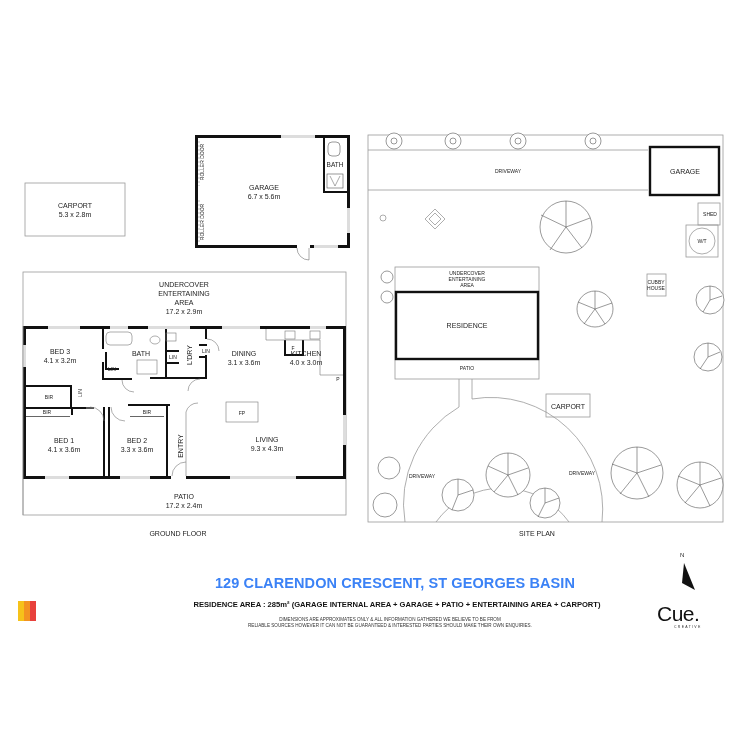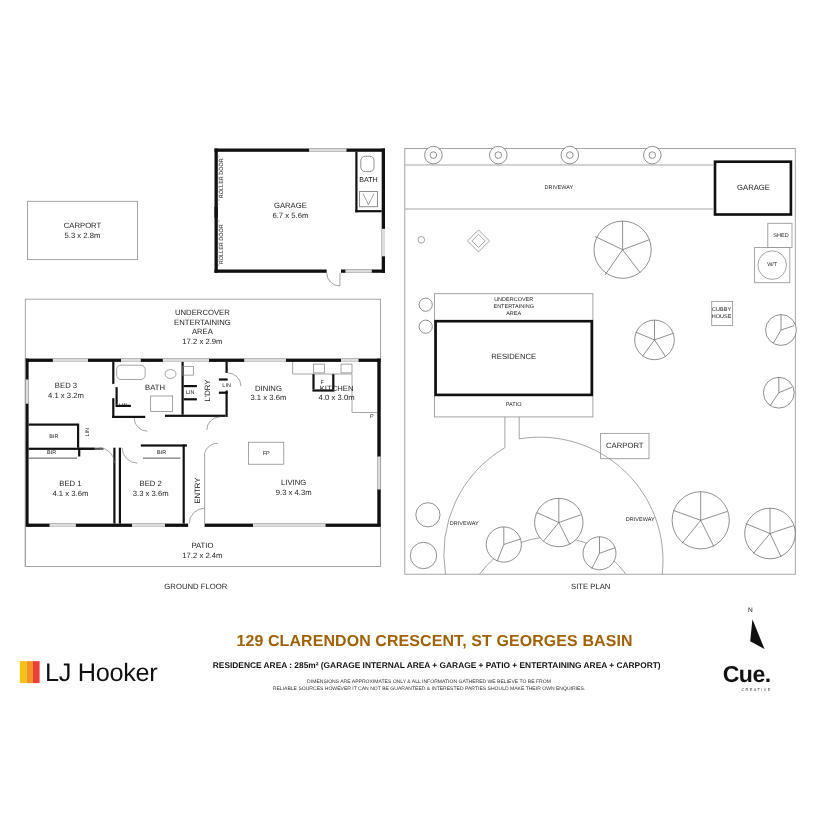--- a/index.html
+++ b/index.html
@@ -3,28 +3,28 @@
 <meta charset="utf-8">
 <style>
   html,body{margin:0;padding:0;background:#ffffff;}
   body{width:750px;height:750px;position:relative;overflow:hidden;font-family:"Liberation Sans",sans-serif;color:#222;}
   .lbl{position:absolute;text-align:center;font-size:7px;line-height:9px;color:#222;white-space:nowrap;transform:translate(-50%,-50%);}
   .lbl .d{display:block;}
   .small{font-size:5px;line-height:6px;}
   .vert{writing-mode:vertical-rl;transform:translate(-50%,-50%) rotate(180deg);}
   svg{position:absolute;left:0;top:0;}
   .caption{position:absolute;font-size:7px;color:#222;transform:translateX(-50%);white-space:nowrap;}
-  .title{position:absolute;left:395px;top:575px;transform:translateX(-50%);font-weight:bold;font-size:14.5px;letter-spacing:0.1px;white-space:nowrap;color:#a16207;}
+  .title{position:absolute;left:395px;top:575px;transform:translateX(-50%);font-weight:bold;font-size:14.5px;letter-spacing:0.1px;white-space:nowrap;color:#3b82f6;}
   .subtitle{position:absolute;left:397px;top:600px;transform:translateX(-50%);font-weight:bold;font-size:7.6px;white-space:nowrap;color:#111;}
   .disclaimer{position:absolute;left:390px;top:617px;transform:translateX(-50%);font-size:4.6px;line-height:6px;text-align:center;white-space:nowrap;color:#333;}
   .brand{position:absolute;left:18px;top:598px;height:26px;display:flex;align-items:center;}
   .bars{display:flex;height:20px;margin-right:5px;}
   .bars span{display:block;width:6px;height:20px;}
   .brand-name{font-size:23px;font-weight:normal;color:#111;letter-spacing:-0.3px;}
-  .cue{position:absolute;left:657px;top:602px;font-size:21px;font-weight:bold;color:#111;letter-spacing:-0.5px;}
+  .cue{position:absolute;left:657px;top:602px;font-size:21px;font-weight:normal;color:#111;letter-spacing:-0.5px;}
   .cue-sub{position:absolute;left:674px;top:625px;font-size:3.5px;letter-spacing:1.3px;color:#333;}
   .north-n{position:absolute;left:680px;top:552px;font-size:6px;color:#222;}
 </style>
 </head>
 <body>
 
 <svg width="750" height="750" viewBox="0 0 750 750">
   <g fill="none" stroke="#999" stroke-width="0.8">
 
     <rect x="25" y="183" width="100" height="53"></rect>
@@ -321,17 +321,16 @@
   <div>DIMENSIONS ARE APPROXIMATES ONLY &amp; ALL INFORMATION GATHERED WE BELIEVE TO BE FROM</div>
   <div>RELIABLE SOURCES HOWEVER IT CAN NOT BE GUARANTEED &amp; INTERESTED PARTIES SHOULD MAKE THEIR OWN ENQUIRIES.</div>
 </div>
 
 <div class="brand">
   <div class="bars">
     <span style="background:#f6c21a"></span>
       <span style="background:#f39321"></span>
       <span style="background:#e8413c"></span>
   </div>
-  <span class="brand-name">LJ Hooker</span>
 </div>
 
 <div class="cue">Cue.</div>
 <div class="cue-sub">CREATIVE</div>
 
 </body></html>

